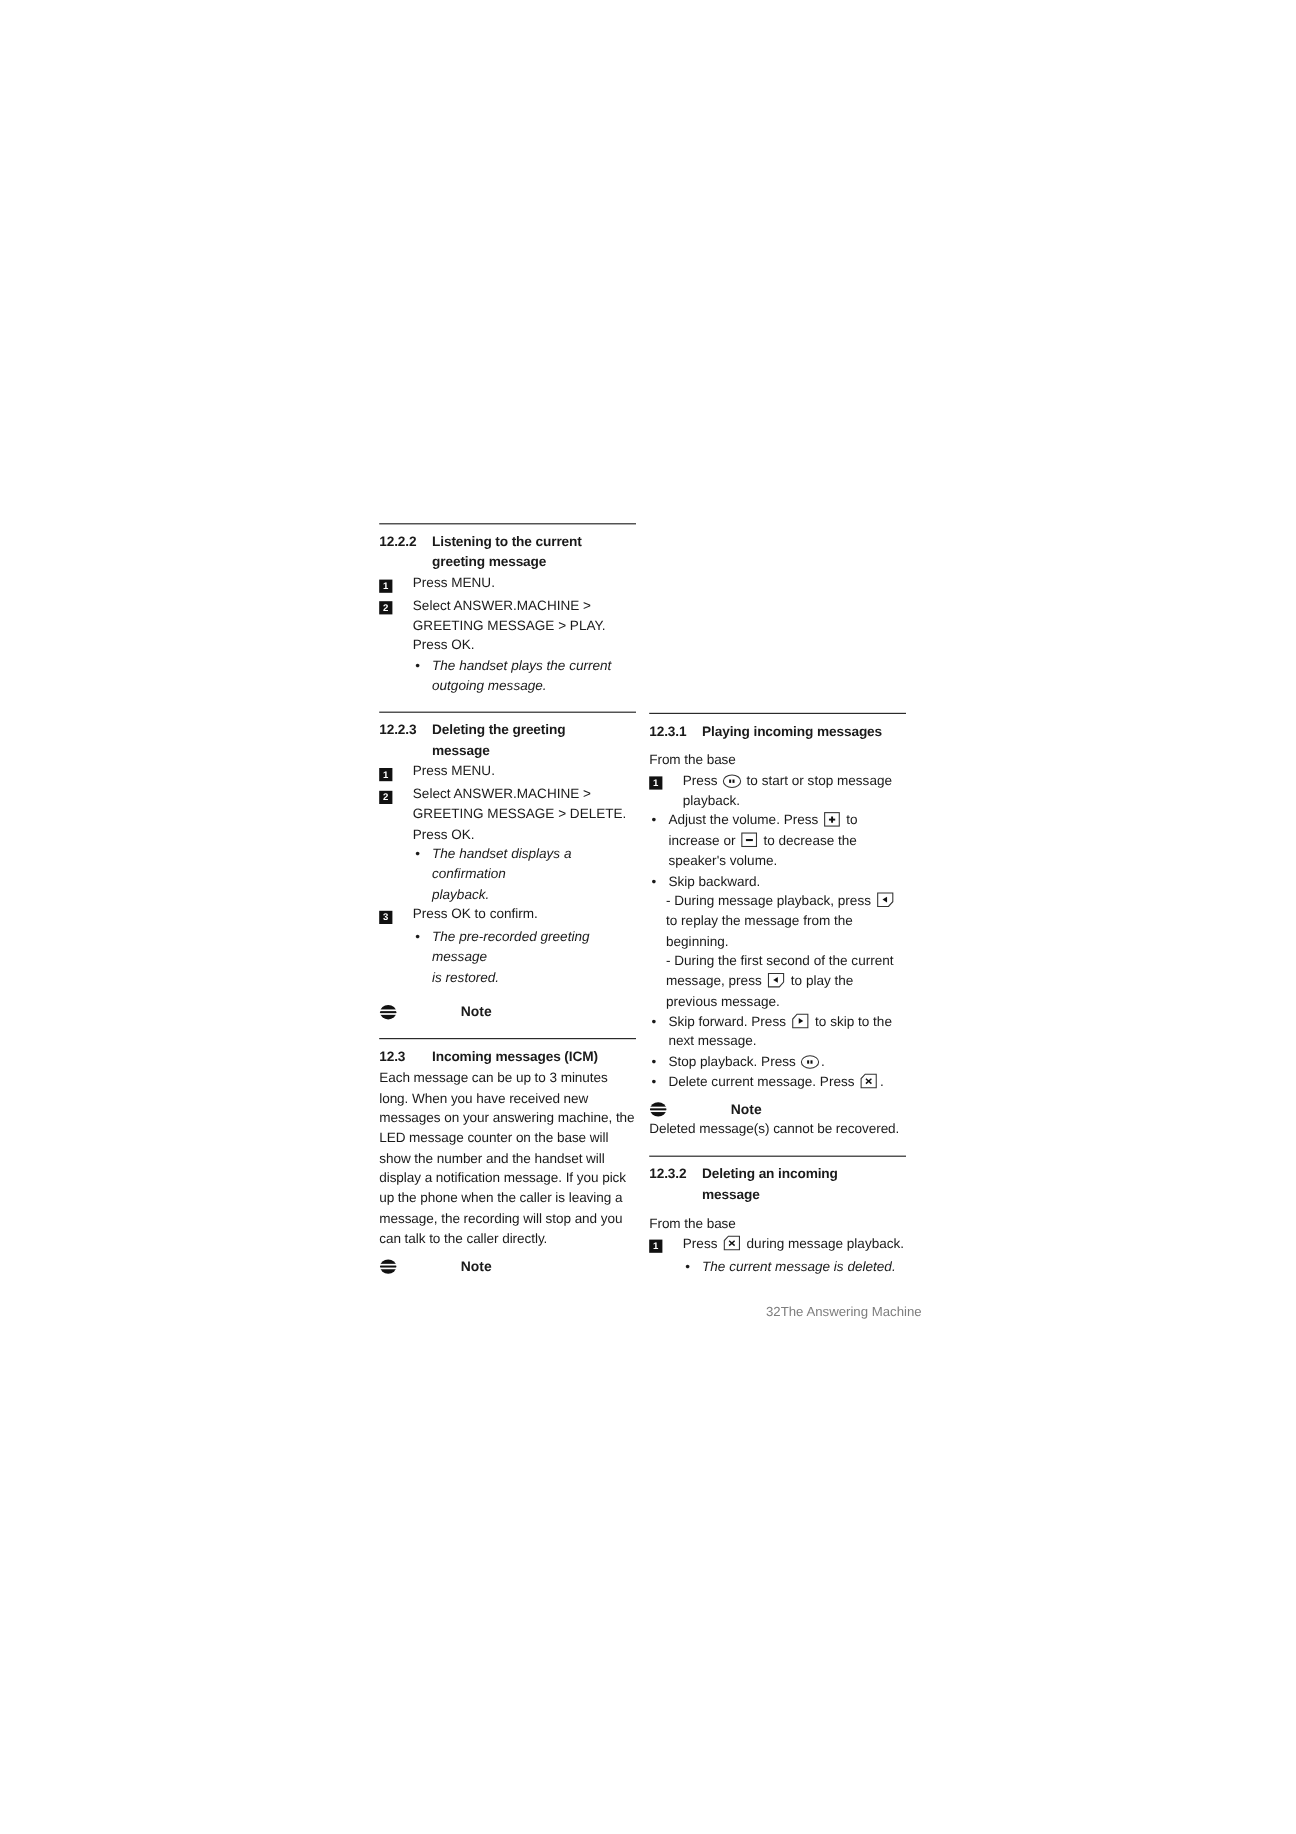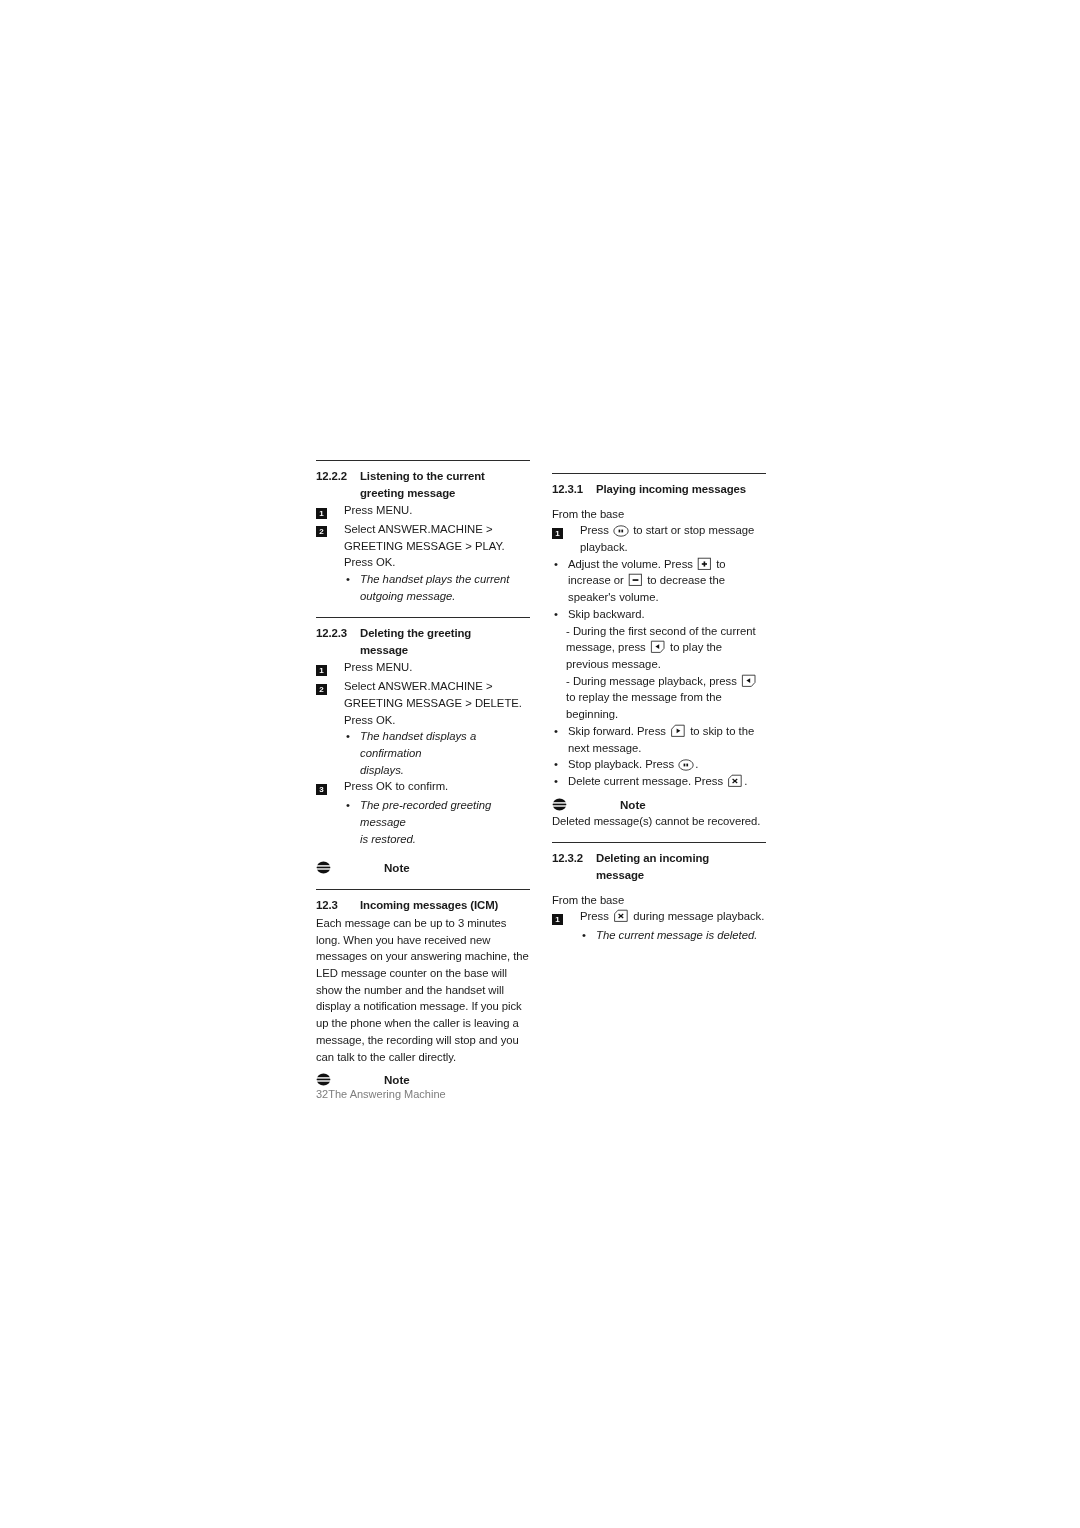--- a/index.html
+++ b/index.html
@@ -25,23 +25,22 @@
 
   .content {
     position: absolute;
     left: 316px;
     top: 436px;
     width: 452px;
   }
 
   .cols {
     display: flex;
-    gap: 22px;
-    align-items: flex-start;
-    margin-top: 24px;
+    gap: 11px;
+    align-items: flex-end;
   }
   .col {
     width: 214px;
     flex: 0 0 214px;
   }
 
   
   .rule {
     border: 0;
     border-top: 1px solid #2b2b2b;
@@ -153,21 +152,21 @@
   }
   .key svg { display: block; }
 
   
   .footer {
     position: absolute;
     left: 316px;
     top: 1088px;
     width: 452px;
     display: flex;
-    justify-content: flex-start;
+    justify-content: flex-end;
     font-size: 11px;
     color: #7d7d7d;
   }
 </style>
 </head>
 <body>
 
 <div class="page">
 
   <div class="content">
@@ -221,21 +220,21 @@
 
         <div class="step">
           <span class="step-num"><span class="num-box">2</span></span>
           <span class="step-body"><span>Select </span><b>ANSWER.MACHINE</b><span> &gt;</span><br><b>GREETING MESSAGE &gt; DELETE</b><span>.</span><br><span>Press </span><b>OK</b><span>.</span></span>
         </div>
 
         <div class="bullet indent">
           <span class="bullet-dot">•</span>
           <span class="bullet-body i">
             <span>The handset displays a confirmation</span><br>
-            <span>displays.</span>
+            <span>playback.</span>
           </span>
         </div>
 
         <div class="step">
           <span class="step-num"><span class="num-box">3</span></span>
           <span class="step-body"><span>Press </span><b>OK</b><span> to confirm.</span></span>
         </div>
 
         <div class="bullet indent">
           <span class="bullet-dot">•</span>
@@ -316,29 +315,29 @@
                   <rect x="1.2" y="1.2" width="12.2" height="11.2" fill="none" stroke="#333" stroke-width="0.9"></rect>
                   <rect x="4.6" y="6.2" width="5.8" height="1.7" fill="#111"></rect>
                 </svg></span><span> to decrease the speaker's volume.</span></span>
         </div>
 
         <div class="bullet">
           <span class="bullet-dot">•</span>
           <span class="bullet-body"><b>Skip backward.</b></span>
         </div>
 
+        <div class="dash-line"><span>- During message playback, press </span><span class="key"><svg width="16" height="14" viewBox="0 0 16 14">
+                <path d="M1.4 1.2 H14 V8.4 L10.4 12.4 H1.4 Z" fill="none" stroke="#333" stroke-width="0.9"></path>
+                <path d="M9.2 4.2 L5.4 6.6 L9.2 9.0 Z" fill="#111"></path>
+              </svg></span><span> to replay the message from the beginning.</span></div>
+
         <div class="dash-line"><span>- During the first second of the current message, press </span><span class="key"><svg width="16" height="14" viewBox="0 0 16 14">
                 <path d="M1.4 1.2 H14 V8.4 L10.4 12.4 H1.4 Z" fill="none" stroke="#333" stroke-width="0.9"></path>
                 <path d="M9.2 4.2 L5.4 6.6 L9.2 9.0 Z" fill="#111"></path>
               </svg></span><span> to play the previous message.</span></div>
-
-        <div class="dash-line"><span>- During message playback, press </span><span class="key"><svg width="16" height="14" viewBox="0 0 16 14">
-                <path d="M1.4 1.2 H14 V8.4 L10.4 12.4 H1.4 Z" fill="none" stroke="#333" stroke-width="0.9"></path>
-                <path d="M9.2 4.2 L5.4 6.6 L9.2 9.0 Z" fill="#111"></path>
-              </svg></span><span> to replay the message from the beginning.</span></div>
 
         <div class="bullet">
           <span class="bullet-dot">•</span>
           <span class="bullet-body"><b>Skip forward.</b><span> Press </span><span class="key"><svg width="16" height="14" viewBox="0 0 16 14">
                   <path d="M5.2 1.2 H14.2 V12.4 H1.6 V5.2 Z" fill="none" stroke="#333" stroke-width="0.9"></path>
                   <path d="M6.6 4.4 L10.4 6.8 L6.6 9.2 Z" fill="#111"></path>
                 </svg></span><span> to skip to the next message.</span></span>
         </div>
 
         <div class="bullet">

